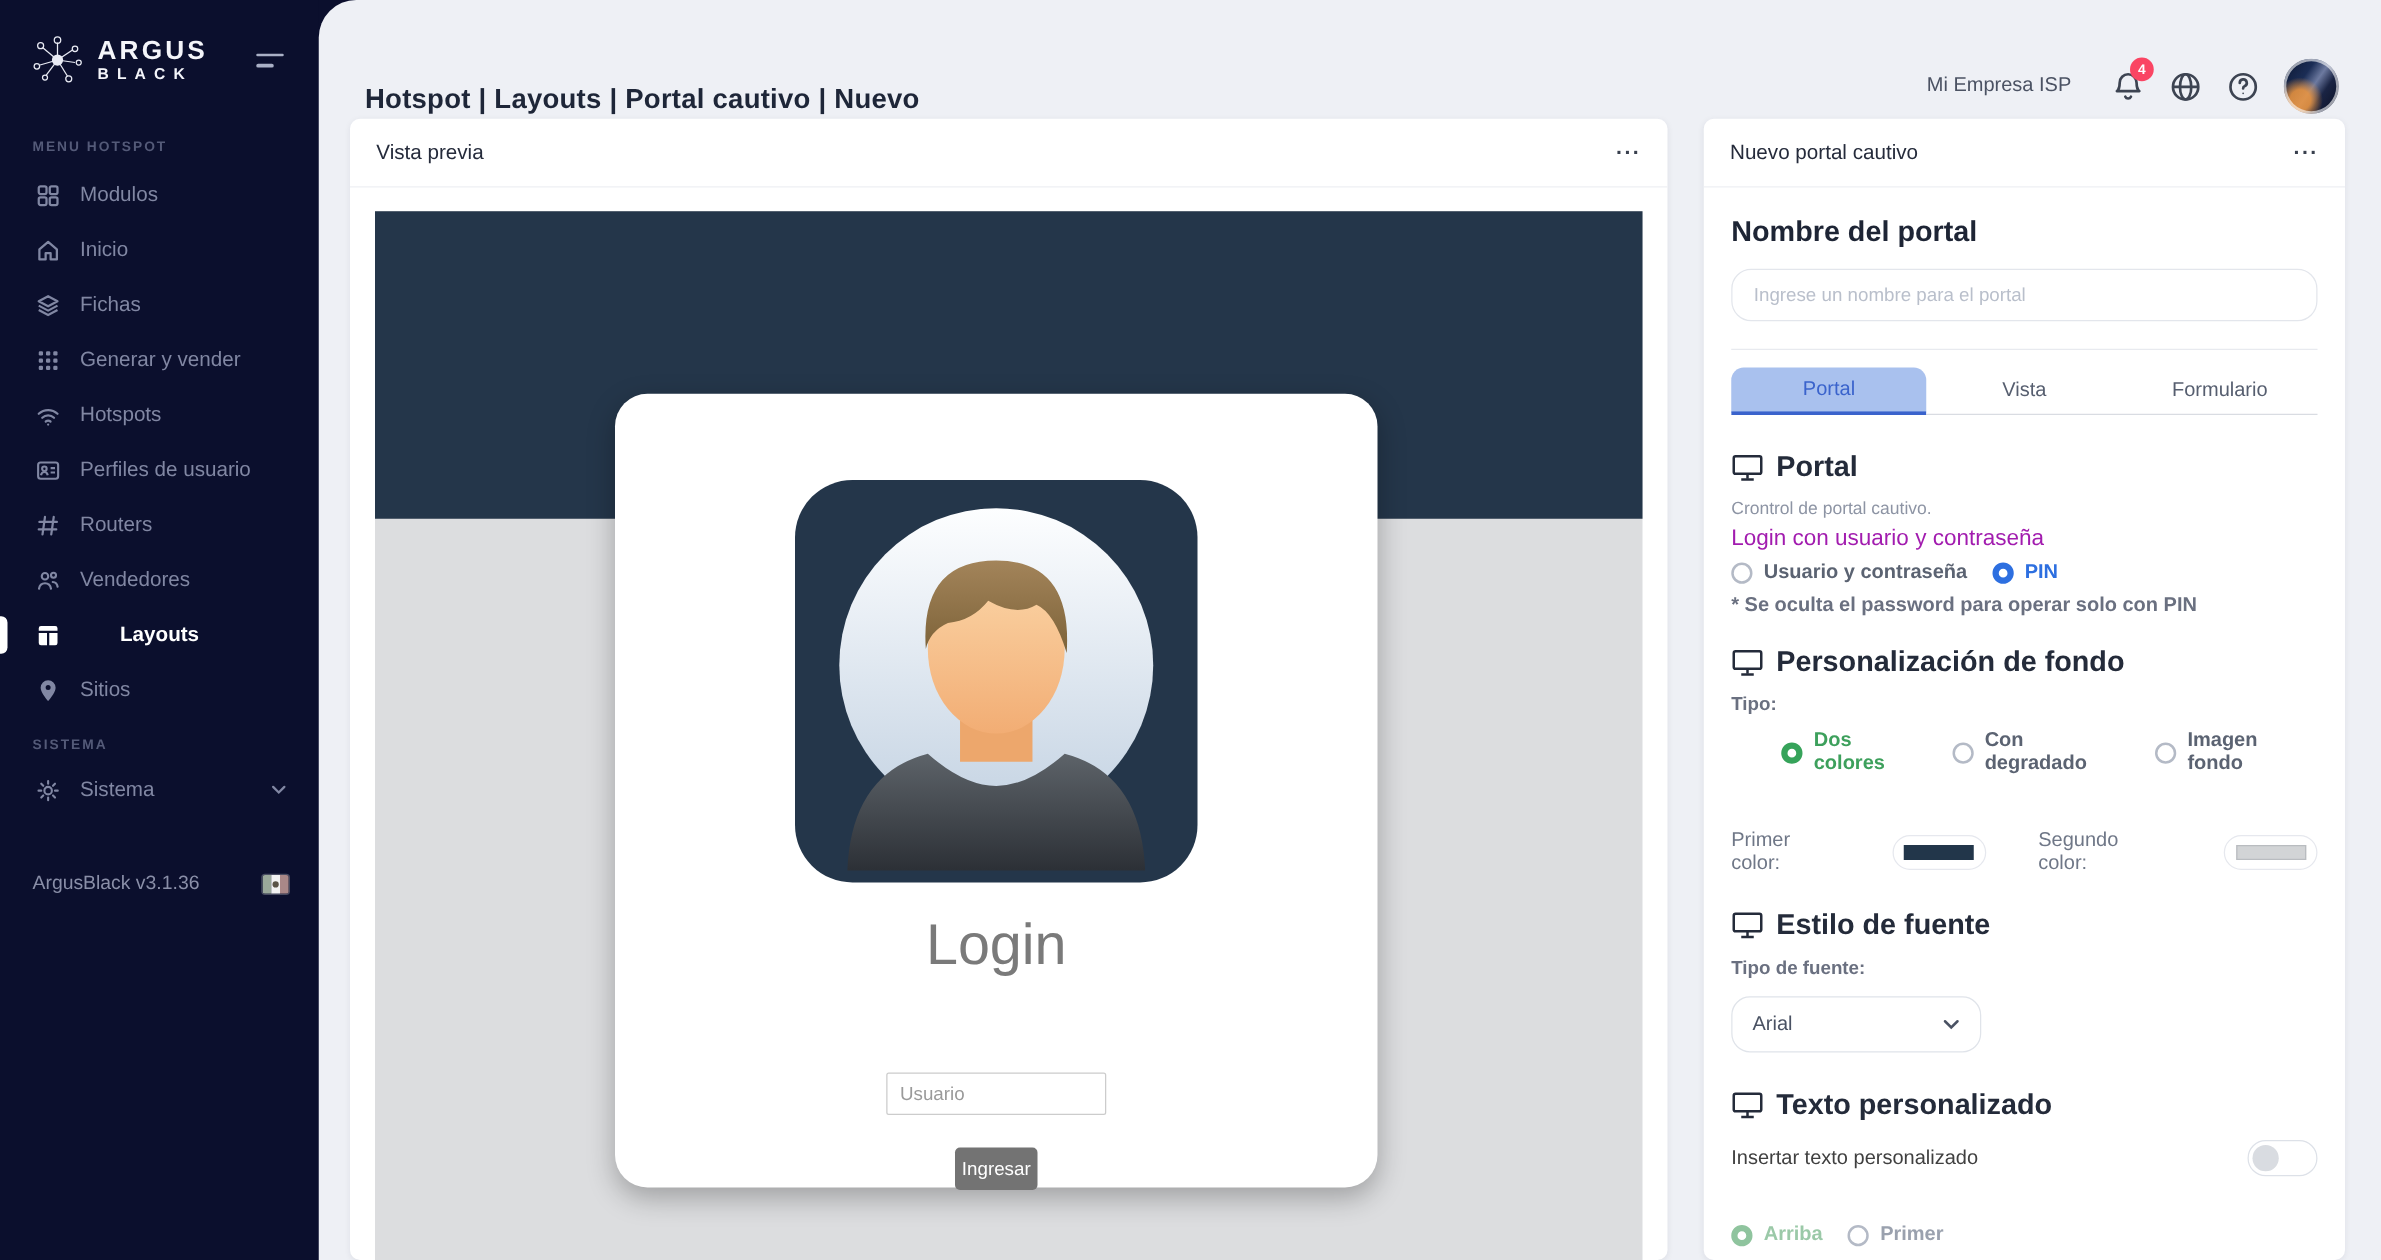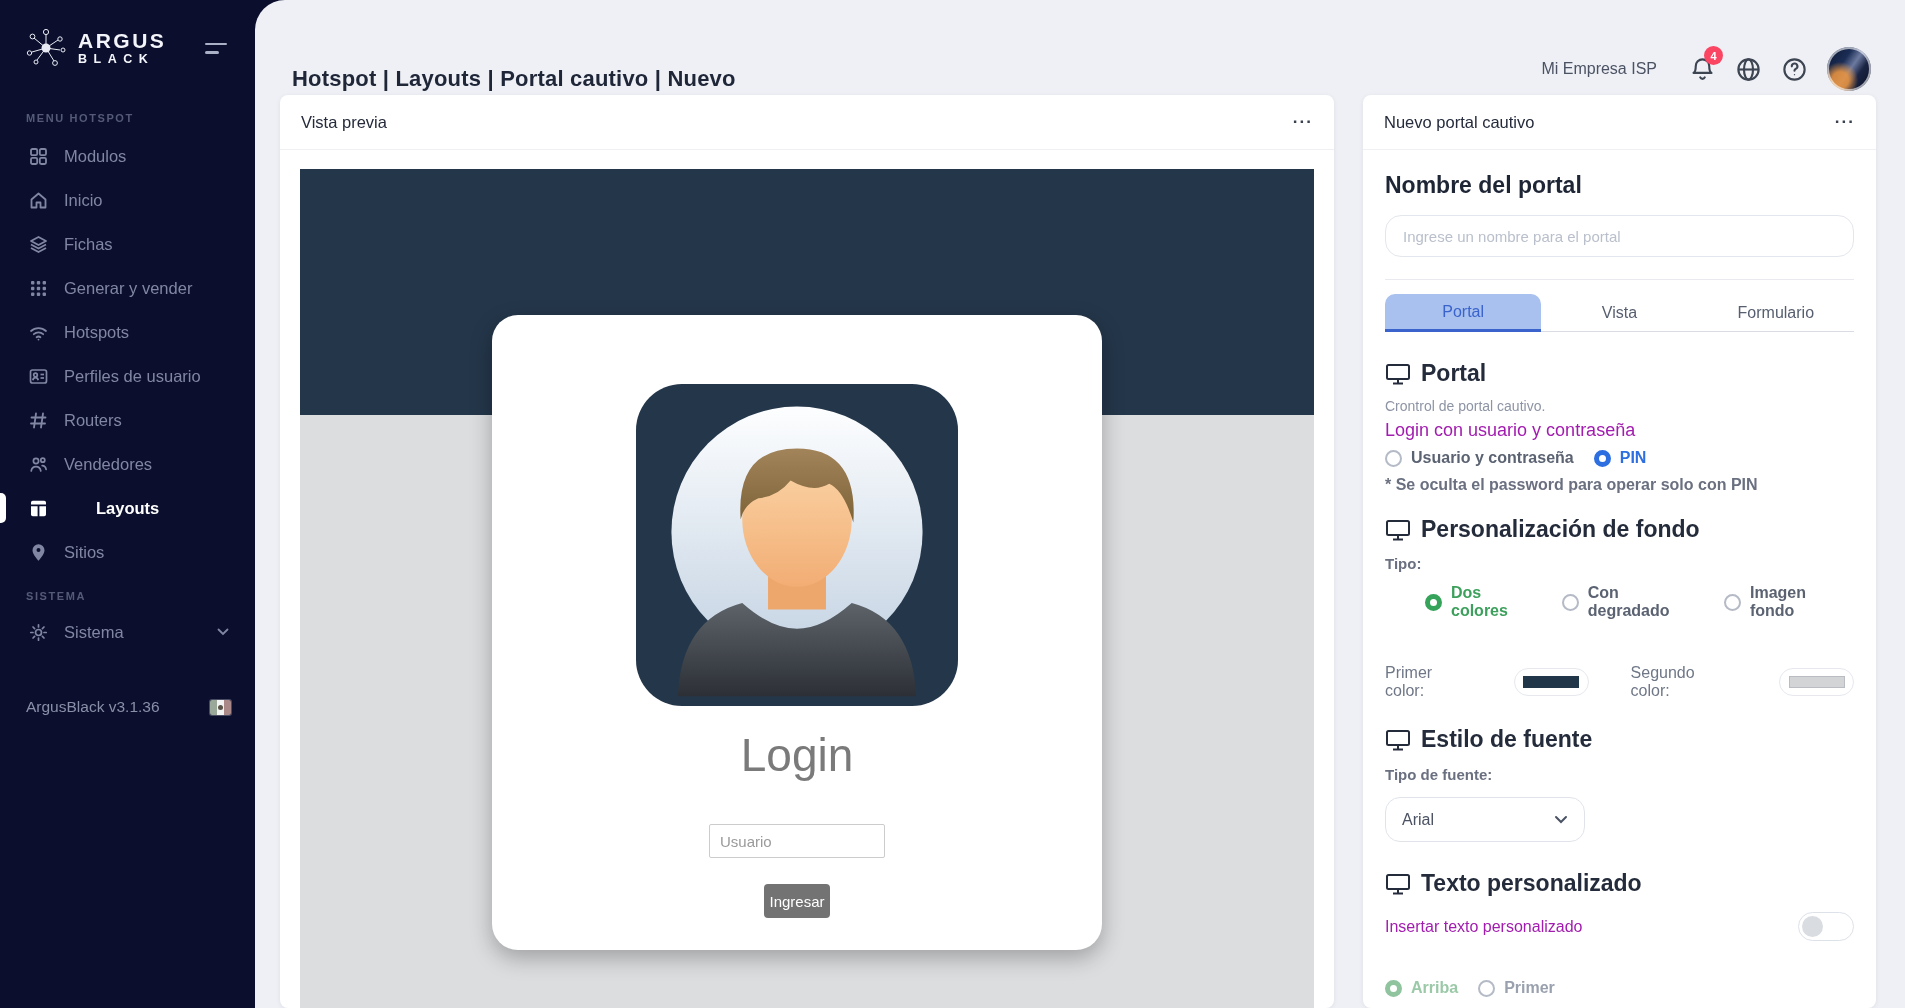--- a/index.html
+++ b/index.html
@@ -55,21 +55,21 @@
   .dots { margin-left:auto; font-size:17px; font-weight:700; letter-spacing:2px; color:#39404e; cursor:pointer; line-height:0.4; padding-bottom:8px; }
 
   
   .preview-card { width:1054px; flex:0 0 auto; }
   .preview-body { flex:1; padding:19px 20px 0 20px; overflow:hidden; }
   .stage { position:relative; width:100%; height:100%; background:#dcdddf; }
   .band-dark { height:246px; background:#24364a; }
   .login-box { position:absolute; left:192px; top:146px; width:610px; height:635px; background:#fff; border-radius:26px; box-shadow:0 8px 22px rgba(0,0,0,.28); }
   .avatar-tile { width:322px; height:322px; margin:69px auto 0; border-radius:46px; background:#24364a; overflow:hidden; }
   .login-title { margin-top:22px; text-align:center; font-size:46px; color:#7a7a7a; }
-  .login-input { display:block; margin:42px auto 0; width:176px; height:34px; border:1px solid #cccccc; border-radius:2px; padding:0 10px; font-size:15px; color:#555; font-family:"Liberation Sans",sans-serif; }
+  .login-input { display:block; margin:76px auto 0; width:176px; height:34px; border:1px solid #cccccc; border-radius:2px; padding:0 10px; font-size:15px; color:#555; font-family:"Liberation Sans",sans-serif; }
   .login-input::placeholder { color:#9a9a9a; }
   .login-btn { display:block; margin:26px auto 0; width:66px; height:34px; background:#737373; border:none; border-radius:4px; color:#fff; font-size:15px; cursor:pointer; font-family:"Liberation Sans",sans-serif; }
 
   
   .panel-card { width:513px; flex:0 0 auto; }
   .panel-body { flex:1; padding:22px 22px 0 22px; overflow:hidden; }
   .h-name { font-size:23px; font-weight:700; color:#1e2535; margin-bottom:16px; }
   .name-input { width:100%; height:42px; border:1px solid #e3e6ec; border-radius:16px; padding:4px 17px; font-size:15px; color:#6d28d9; font-family:"Liberation Sans",sans-serif; }
   .name-input::placeholder { color:#b9bfcb; }
   .divider { border-top:1px solid #e8eaef; margin-top:22px; }
@@ -108,21 +108,21 @@
   .sw1 { margin-left:44px; } .cl2 { margin-left:42px; } .sw2 { margin-left:48px; }
 
   .s-font { margin-top:26px; }
   .flabel { font-size:15px; font-weight:700; color:#6a7080; margin-top:13px; }
   .select { width:200px; height:45px; margin-top:14px; border:1px solid #e0e4ea; border-radius:15px; display:flex; align-items:center; padding:0 16px; cursor:pointer; background:#fff; }
   .select .sval { font-size:16px; color:#4a5263; }
   .select .chev { margin-left:auto; }
 
   .s-text { margin-top:28px; }
   .toggle-row { display:flex; align-items:center; margin-top:15px; }
-  .tlabel { font-size:16px; color:#a21caf; }
+  .tlabel { font-size:16px; color:#404040; }
   .toggle { margin-left:auto; width:56px; height:29px; border:1.5px solid #dde1e8; border-radius:15px; background:#fff; position:relative; cursor:pointer; }
   .toggle .knob { position:absolute; left:3px; top:2.5px; width:21px; height:21px; border-radius:50%; background:#d9dce1; }
 
   .pos-row { margin-top:38px; }
 
   svg { display:block; }
 </style>
 </head>
 <body>
 

